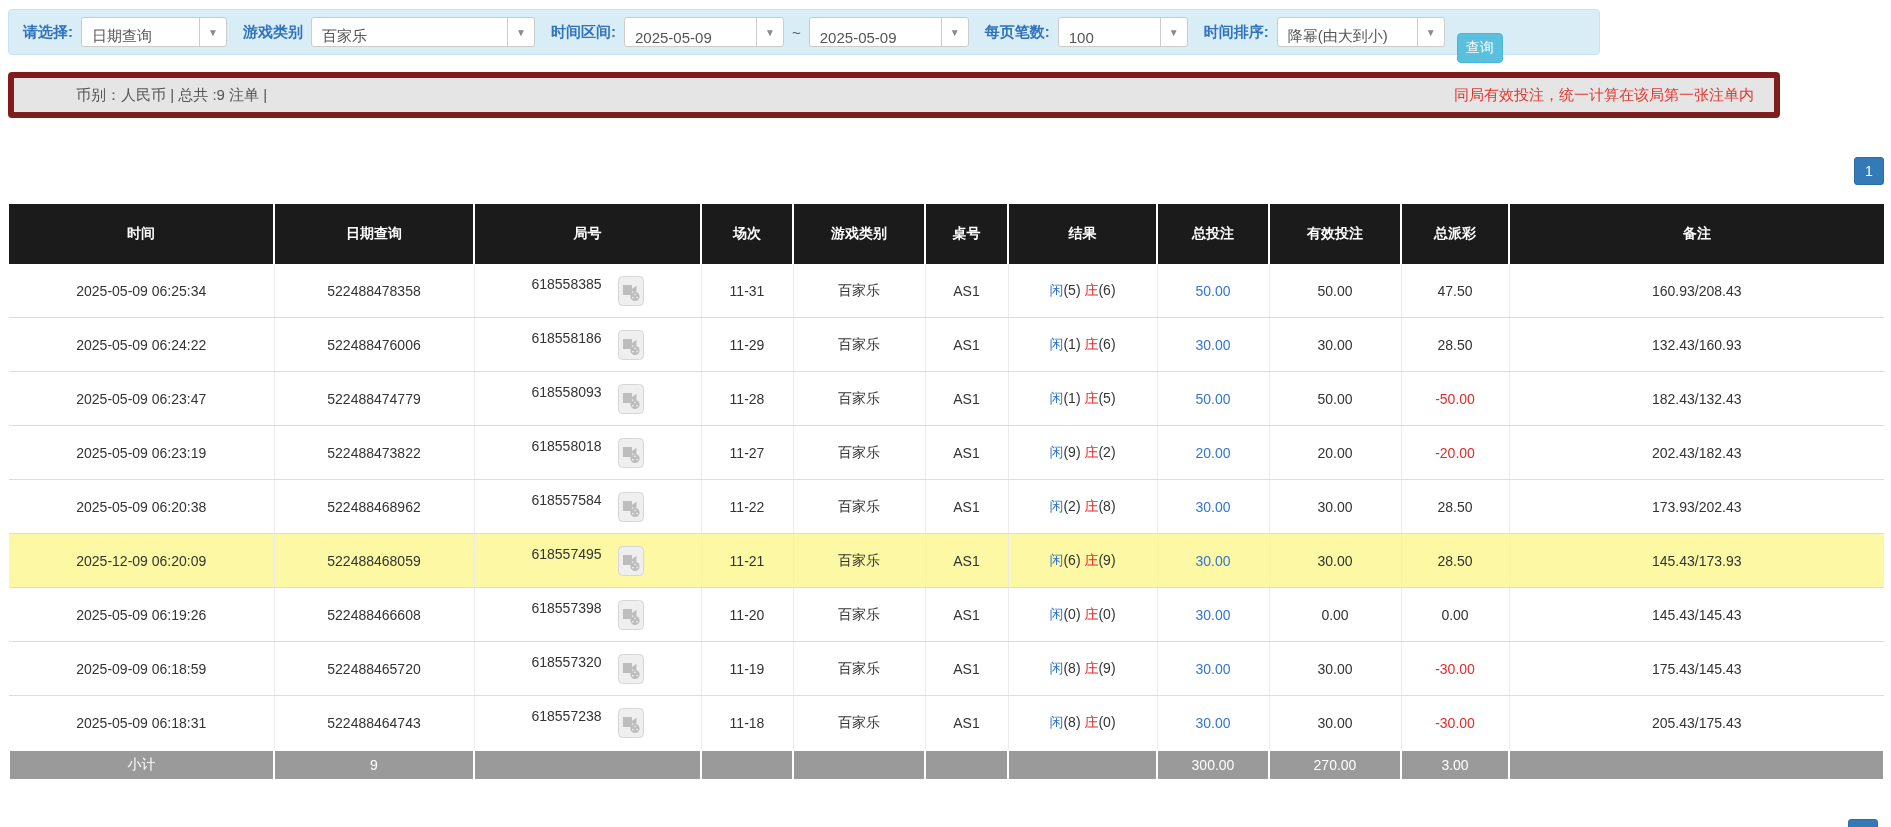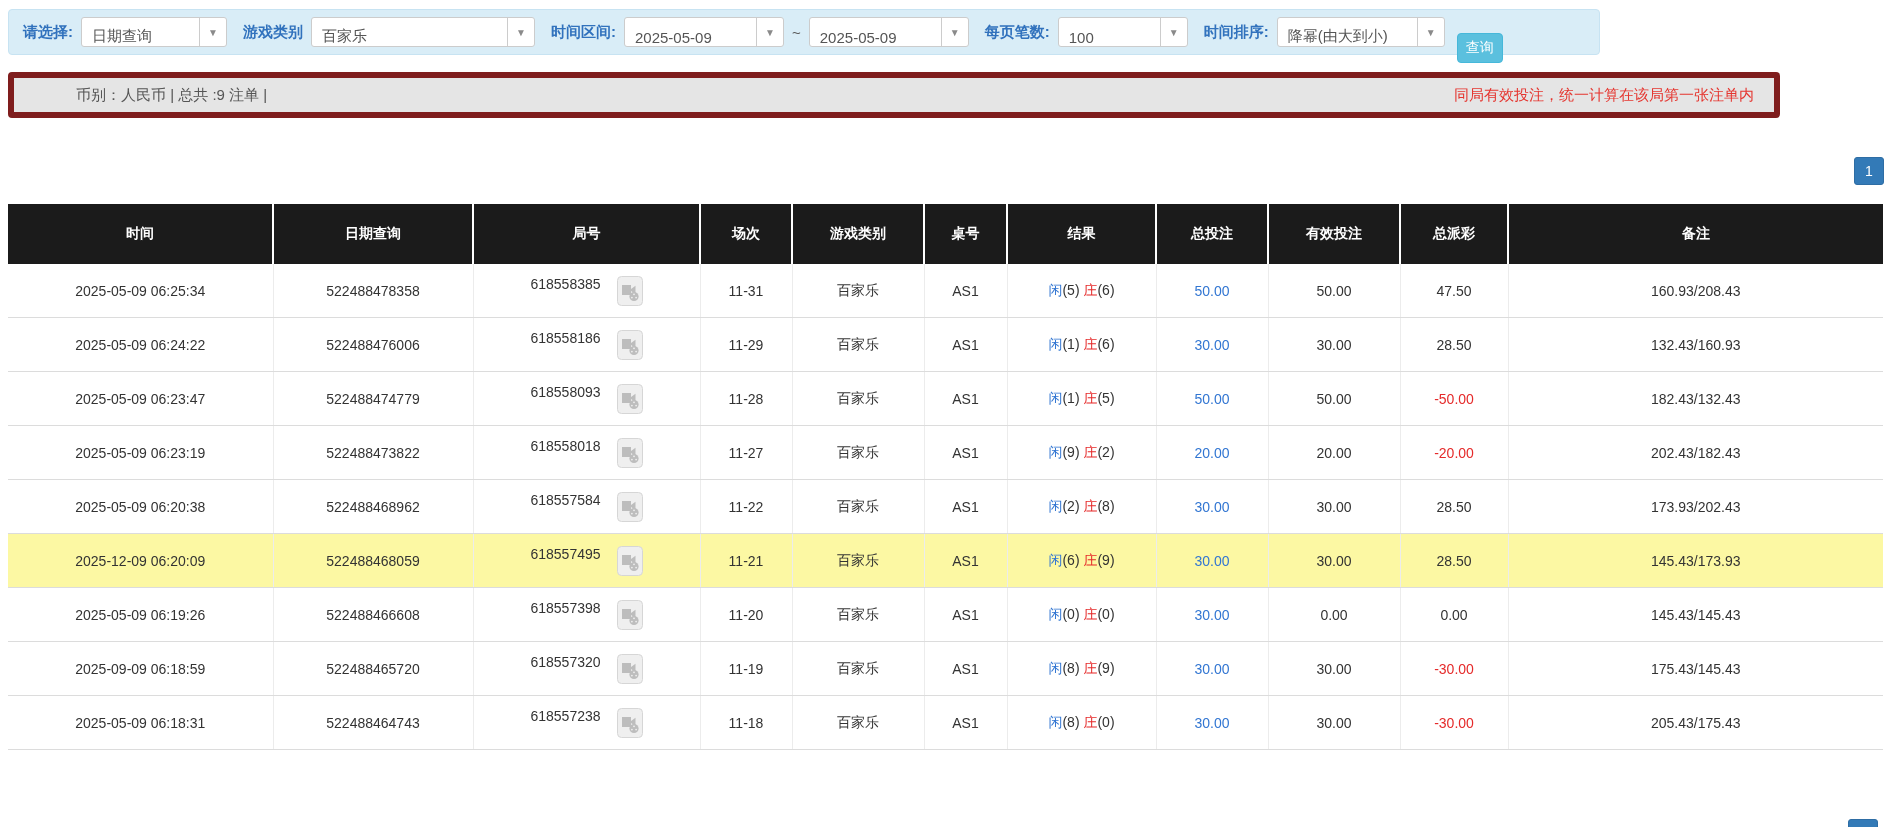--- a/index.html
+++ b/index.html
@@ -369,14 +369,27 @@
         <td>百家乐</td>
         <td>AS1</td>
         <td><span class="p">闲</span>(8) <span class="b">庄</span>(0)</td>
         <td class="link">30.00</td>
         <td>30.00</td>
         <td class="neg">-30.00</td>
         <td>205.43/175.43</td>
       </tr>
     </tbody>
   <tfoot>
+    <tr>
+      <td>小计</td>
+      <td>9</td>
+      <td></td>
+        <td></td>
+      <td></td>
+        <td></td>
+      <td></td>
+      <td>300.00</td>
+      <td>270.00</td>
+      <td>3.00</td>
+      <td></td>
+    </tr>
   </tfoot>
 </table>
 
 </body></html>

